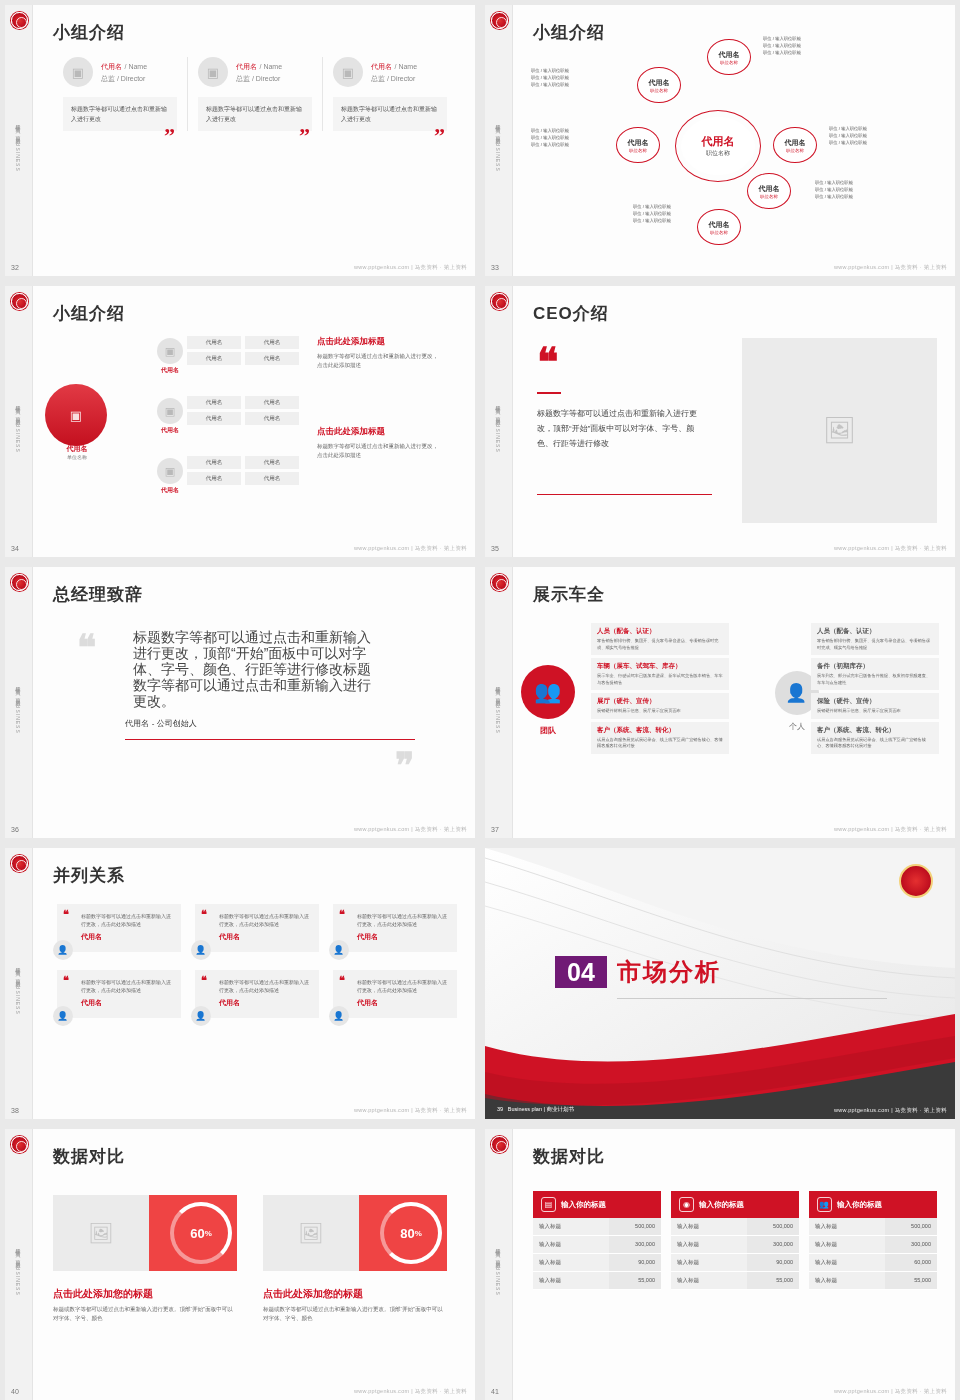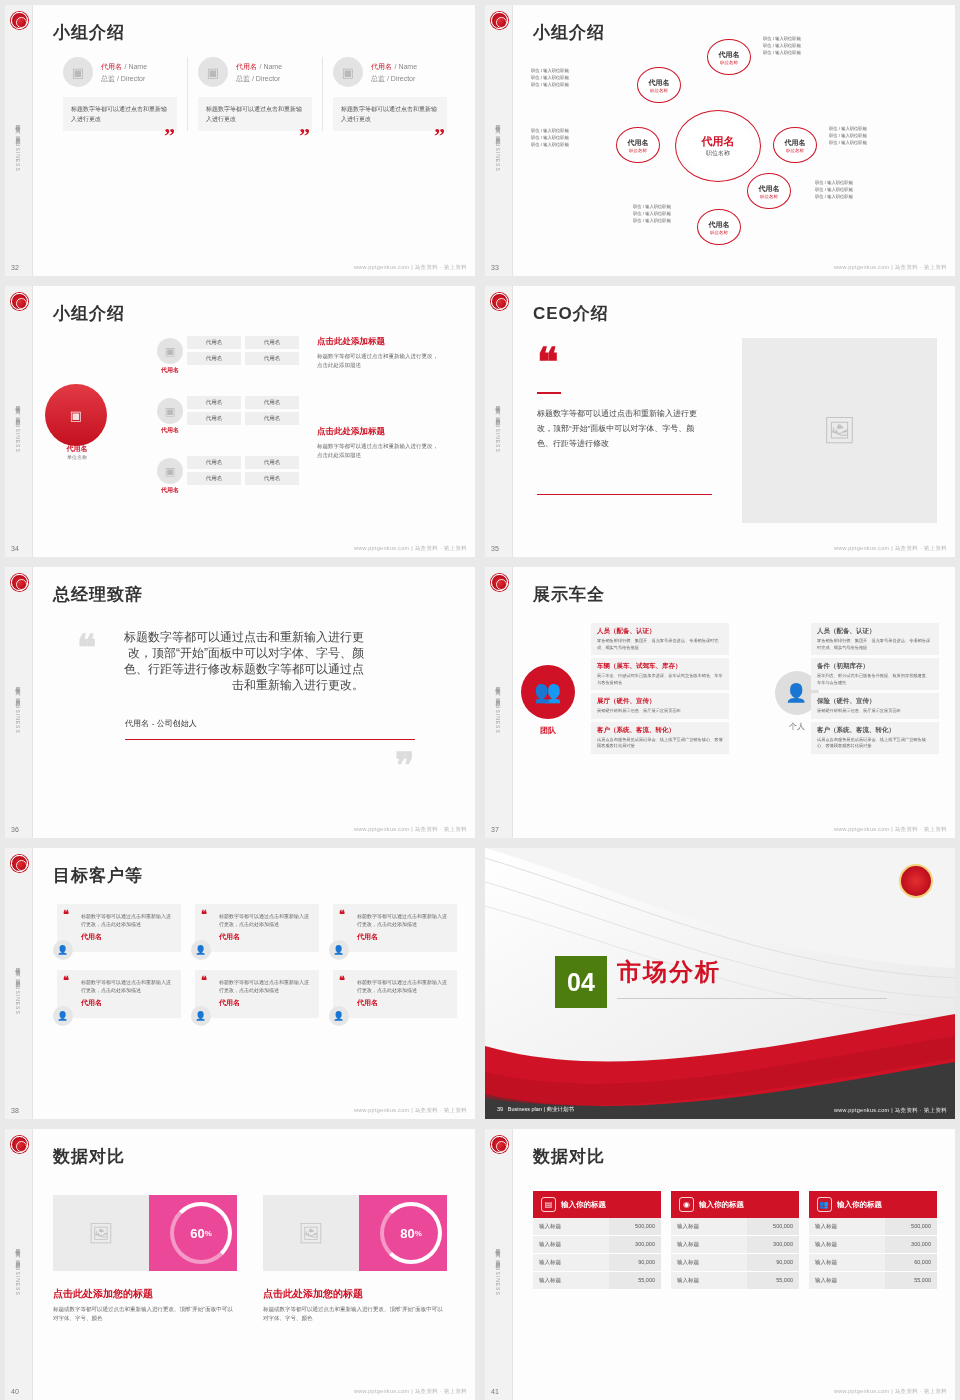--- a/index.html
+++ b/index.html
@@ -58,21 +58,21 @@
   }
   .quote-big { color:#cf1225; font-family:"Liberation Serif",serif; font-weight:bold; }
   .ph-icon {
     background:#e3e3e3; border-radius:50%;
     display:flex; align-items:center; justify-content:center;
     color:#b9b9b9;
   }
   .sq-ph {
     background:#ebebeb; display:flex;align-items:center;justify-content:center;color:#c3c3c3;
   }
-  .redbg { background:#ec4899; color:#fff;padding-left:16px; }
+  .redbg { background:#ef4444; color:#fff;padding-left:16px; }
 
   
   .s32-cards { position:absolute; left:48px; top:52px; right:18px; display:flex; gap:0; }
   .s32-card { flex:1; padding:0 10px; position:relative; }
   .s32-card + .s32-card { border-left:1px solid #e6e6e6; }
   .s32-head { display:flex; align-items:center; gap:8px; }
   .s32-name { font-size:9px; font-weight:bold; color:#cf1225; }
   .s32-name span { color:#888; font-weight:normal; font-size:7px; }
   .s32-role { font-size:7px; color:#888; margin-top:2px;}
   .s32-body { margin-top:10px; font-size:6px; line-height:10px; color:#555; background:#f4f4f4; padding:7px 8px; }
@@ -88,21 +88,21 @@
 
   
   .chip { background:#efefef; font-size:5.5px; color:#555; text-align:center; padding:3px 0; }
   .s34-h { font-size:8.5px; font-weight:bold; color:#cf1225; }
   .s34-p { font-size:5.5px; line-height:9px; color:#666; margin-top:4px; }
 
   
   .s35-img { position:absolute; right:18px; top:52px; width:195px; height:185px; background:#ebebeb; display:flex;align-items:center;justify-content:center; }
 
   
-  .s36-text { position:absolute; left:109px; top:62px; width:250px; font-size:12px; line-height:16px; color:#444;text-align:right; }
+  .s36-text { position:absolute; left:128px; top:62px; width:250px; font-size:14px; line-height:16px; color:#444; }
   .s36-sign { position:absolute; left:120px; top:150px; font-size:10px; font-weight:bold; color:#cf1225; }
   .s36-sign span { color:#333; font-weight:normal; font-size:8px;}
   .s36-line { position:absolute; left:120px; top:172px; width:290px; border-bottom:1px solid #cf1225; }
 
   
   .row37 { background:#f2f2f2; padding:4px 6px; margin-bottom:3px; }
   .row37 .h { font-size:6.5px; font-weight:bold; color:#cf1225; }
   .row37 .b { font-size:4.2px; line-height:6.5px; color:#666; margin-top:2px; }
   .row37b .h { color:#555; }
   .circ-red { width:54px;height:54px;border-radius:50%;background:#cf1225;display:flex;align-items:center;justify-content:center;color:#fff;font-size:22px;}
@@ -111,21 +111,21 @@
   
   .s38-cell { position:relative; }
   .s38-box { background:#f2f2f2; padding:8px 10px 10px 10px; position:relative; }
   .s38-box .t { font-size:5px; line-height:8px; color:#666; }
   .s38-name { font-size:7px; font-weight:bold; color:#cf1225; margin-top:4px; }
   .s38-av { position:absolute; left:-4px; bottom:-8px; width:20px;height:20px;border-radius:50%;background:#e6e6e6; display:flex;align-items:center;justify-content:center;color:#bbb;font-size:9px;}
 
   
   .cover { background:#fff; position:relative; overflow:hidden; }
   .cover .swoosh { position:absolute; inset:0; }
-  .cover .num { position:absolute; left:70px; top:108px; width:52px;height:52px; background:#4d7c0f; color:#fff; font-size:25px; font-weight:bold; display:flex;align-items:center;justify-content:center;}
+  .cover .num { position:absolute; left:70px; top:108px; width:52px;height:32px; background:#701a75; color:#fff; font-size:25px; font-weight:bold; display:flex;align-items:center;justify-content:center;}
   .cover .ctitle { position:absolute; left:132px; top:108px; font-size:24px; font-weight:bold; color:#cf1225; letter-spacing:2px;}
   .cover .cline { position:absolute; left:132px; top:150px; width:270px; border-bottom:1px solid #ccc;}
   .cover .cdesc { position:absolute; left:132px; top:160px; width:280px; font-size:7.5px; line-height:13px; color:#555;}
   .cover .badge { position:absolute; right:22px; top:16px; width:34px;height:34px;border-radius:50%;
      background: radial-gradient(circle at 50% 50%, #e53030 0%, #c00f1f 65%, #8e0a16 100%); border:2px solid #f3d27a;}
   .cover .cfoot { position:absolute; left:12px; bottom:6px; font-size:5.5px; color:#fff;}
 
   
   .donut { width:62px;height:62px;border-radius:50%; display:flex;align-items:center;justify-content:center; color:#fff; font-size:13px; font-weight:bold;}
   .s40-h { font-size:10px; font-weight:bold; color:#cf1225; }
@@ -414,21 +414,21 @@
         </div>
     </div>
   </div>
 
   <div class="slide">
     <div class="lstrip"></div>
     <div class="logo"></div>
     <div class="vtext">标题请输入 | 项目名称 BUSINESS</div>
     <div class="pagenum">38</div>
     <div class="footer">www.pptgenkus.com | 马竞资料 · 第上资料</div>
-    <div class="title">目标客户等</div>
+    <div class="title">并列关系</div>
 
     <div style="position:absolute;left:52px;top:56px;right:18px;display:grid;grid-template-columns:repeat(3,1fr);grid-template-rows:repeat(2,auto);gap:18px 14px;">
 
       <div class="s38-cell">
         <div class="s38-box">
           <span class="quote-big" style="position:absolute;left:6px;top:4px;font-size:11px;">❝</span>
           <div class="t" style="padding-left:14px;">标题数字等都可以通过点击和重新输入进行更改，点击此处添加描述</div>
           <div class="s38-name" style="padding-left:14px;">代用名</div>
           <div class="s38-av">👤</div>
         </div>

